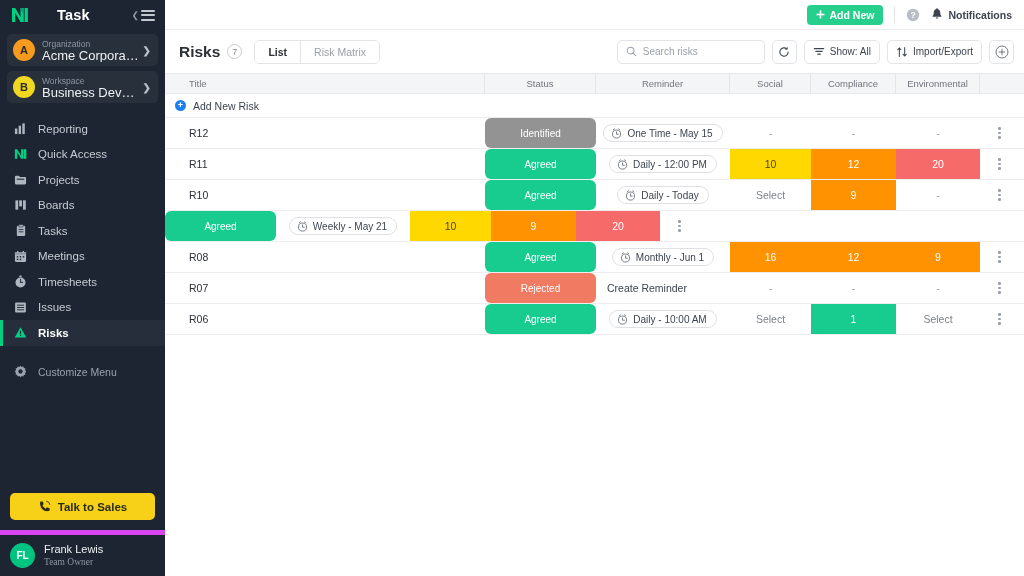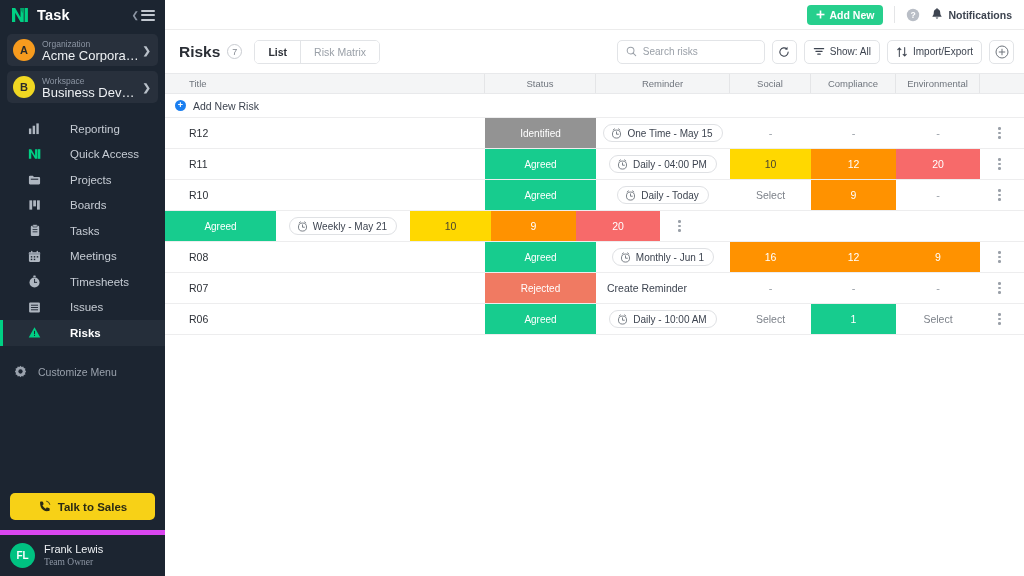--- a/index.html
+++ b/index.html
@@ -22,20 +22,21 @@
   .sb-brand {
     height: 30px;
     display: flex; align-items: center;
     padding: 0 10px 0 11px;
     gap: 7px;
   }
   .logo-mark { width: 19px; height: 16px; display:block; }
   .brand-text {
     color: #ffffff; font-size: 14.5px; font-weight: bold;
     letter-spacing: .2px;
+    margin-left: 20px;
   }
   .collapse-btn {
     margin-left: auto;
     display: flex; align-items: center; gap: 2px;
     cursor: pointer;
   }
   .chev-left { color: #8c95a3; font-size: 9px; line-height: 1; }
   .burger { display: flex; flex-direction: column; gap: 2.5px; }
   .burger i { display:block; width: 14px; height: 2px; background: #c2c8d0; border-radius: 1px; }
 
@@ -61,22 +62,22 @@
     color: #eef1f4; font-size: 13px; line-height: 12px;
     white-space: nowrap; overflow: hidden; text-overflow: ellipsis;
     max-width: 104px;
   }
   .sb-card-chev { color: #b9c0c9; font-size: 10px; font-weight: bold; margin-left: 2px; }
 
   .sb-nav { margin-top: 4px; }
   .sb-item {
     height: 25.5px;
     display: flex; align-items: center;
-    padding-left: 27px;
-    gap: 28px;
+    padding-left: 13px;
+    gap: 10px;
     cursor: pointer;
     position: relative;
   }
   .sb-item .ico { width: 15px; height: 15px; display: flex; align-items: center; justify-content: center; flex: 0 0 15px; }
   .sb-item .lbl { color: #c6ccd4; font-size: 11.5px; }
   .sb-item.active { background: #252e3a; }
   .sb-item.active::before {
     content: ""; position: absolute; left: 0; top: 0; bottom: 0;
     width: 3px; background: #00d084;
   }
@@ -210,21 +211,21 @@
     display: flex; align-items: center; justify-content: center;
     color: #fff; font-size: 9px; line-height: 1; font-weight: bold;
   }
 
   .trow { display: flex; height: 31px; border-bottom: 1px solid #ededee; }
   .td { display: flex; align-items: center; justify-content: center; height: 100%; font-size: 10.5px; }
   .td.title-td { justify-content: flex-start; padding-left: 24px; color: #2b2f36; }
   .status-cell {
     height: 100%; width: 100%;
     display: flex; align-items: center; justify-content: center;
-    font-size: 10px; color: #fff; cursor: pointer;
+    font-size: 10px; color: #fff; cursor: pointer; border-radius: 6px;
   }
   .pill {
     border: 1px solid #dfe1e4; border-radius: 11px; height: 18px;
     display: inline-flex; align-items: center; gap: 5px; padding: 0 9px 0 7px;
     font-size: 10px; color: #3d4450; background: #fff; cursor: pointer;
   }
   .no-rem { font-size: 10.5px; color: #3d4450; padding-left: 11px; cursor: pointer; }
   .rating {
     width: 100%; height: 100%;
     display: flex; align-items: center; justify-content: center;
@@ -578,21 +579,21 @@
             </div>
             <div class="td c-rem">
               <span class="pill">
                 <span style="display:flex">
                   <svg width="11" height="11" viewBox="0 0 12 12">
                     <circle cx="6" cy="6.6" r="4.4" fill="none" stroke="#6f757d" stroke-width="1"></circle>
                     <path d="M6 4.2v2.6h2" fill="none" stroke="#6f757d" stroke-width="1" stroke-linecap="round"></path>
                     <path d="M2.4 2.1 3.8 1M9.6 2.1 8.2 1" stroke="#6f757d" stroke-width="1" stroke-linecap="round" fill="none"></path>
                   </svg>
                 </span>
-                <span>Daily - 04:00 PM</span>
+                <span>Daily - 12:00 PM</span>
               </span>
             </div>
             <div class="td c-soc">
               <div class="rating" style="background: rgb(255, 216, 0); color: rgb(74, 68, 48);">10</div>
             </div>
             <div class="td c-com">
               <div class="rating" style="background: rgb(255, 146, 0); color: rgb(255, 255, 255);">12</div>
             </div>
             <div class="td c-env">
               <div class="rating" style="background: rgb(247, 106, 106); color: rgb(255, 255, 255);">20</div>

